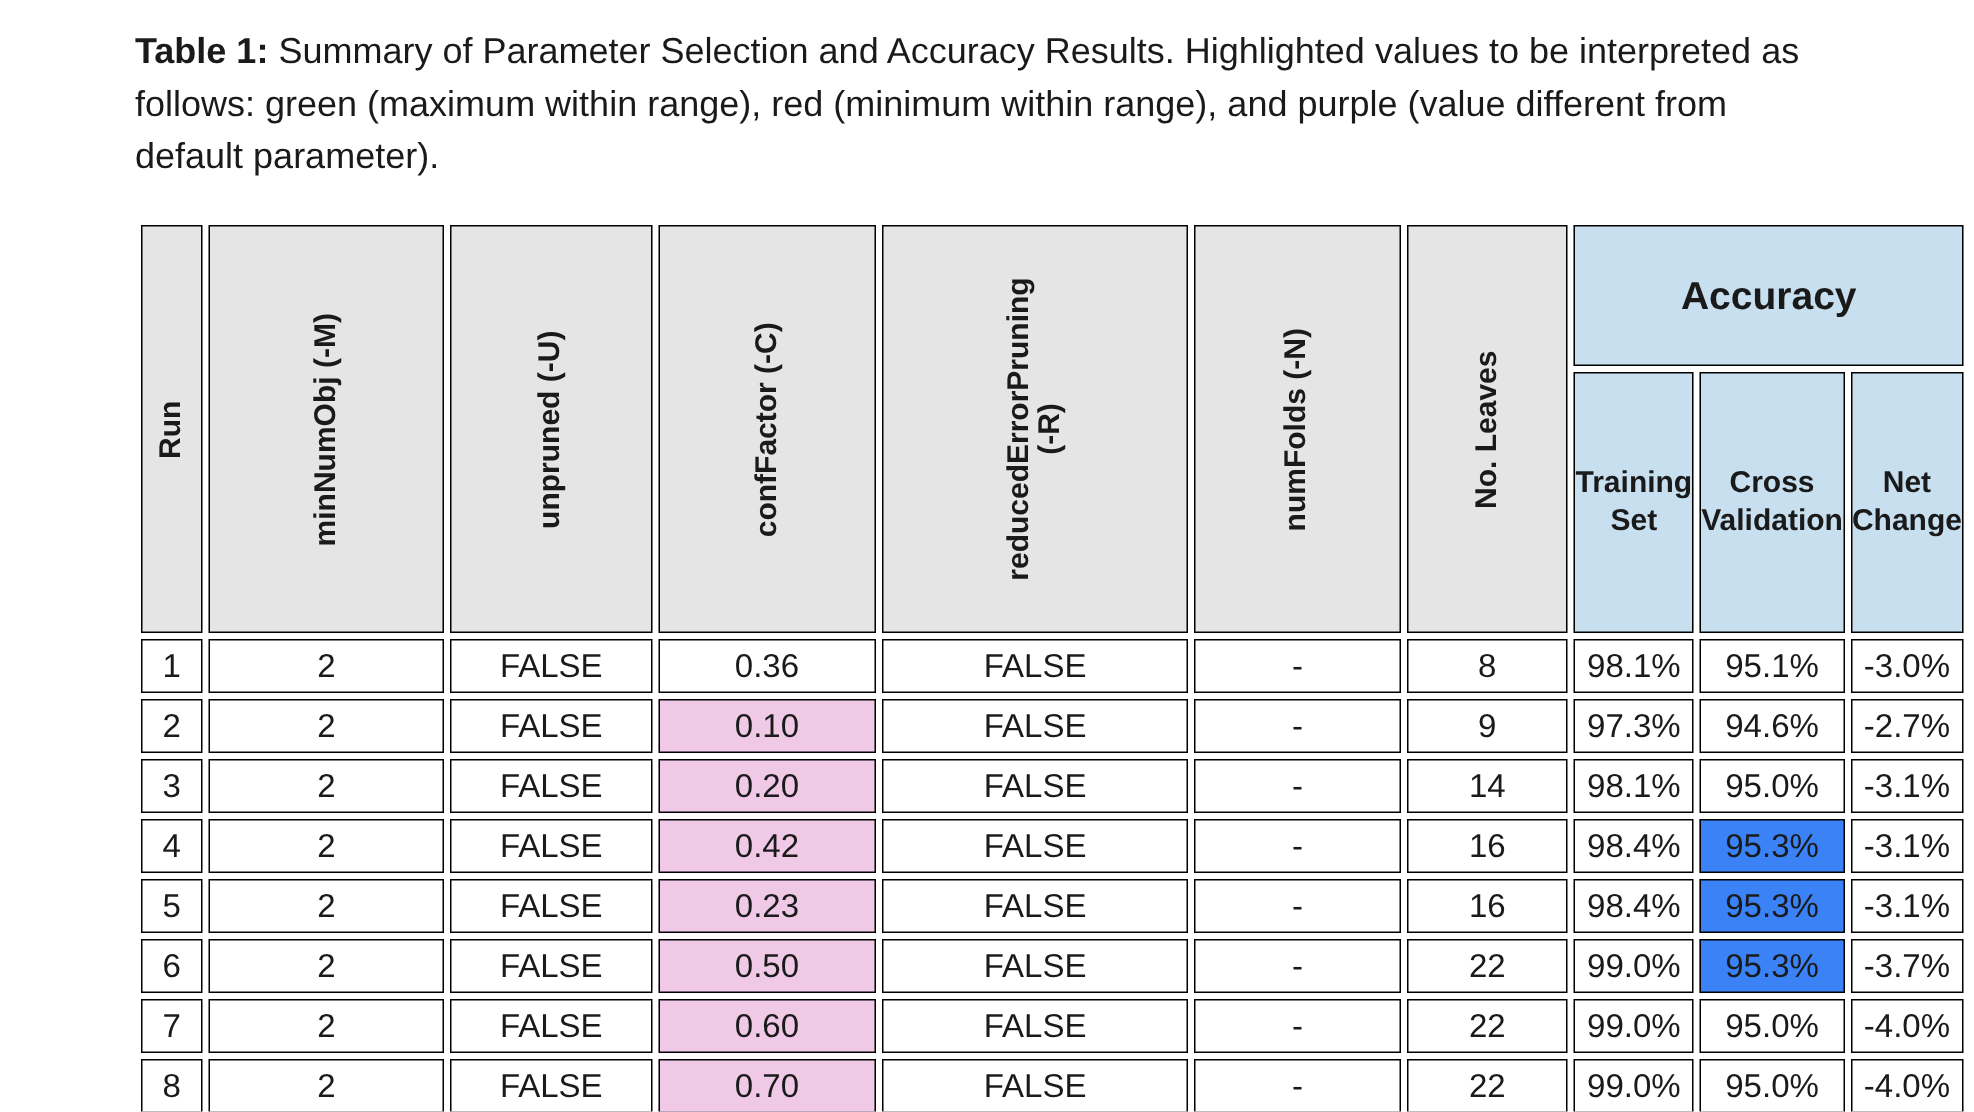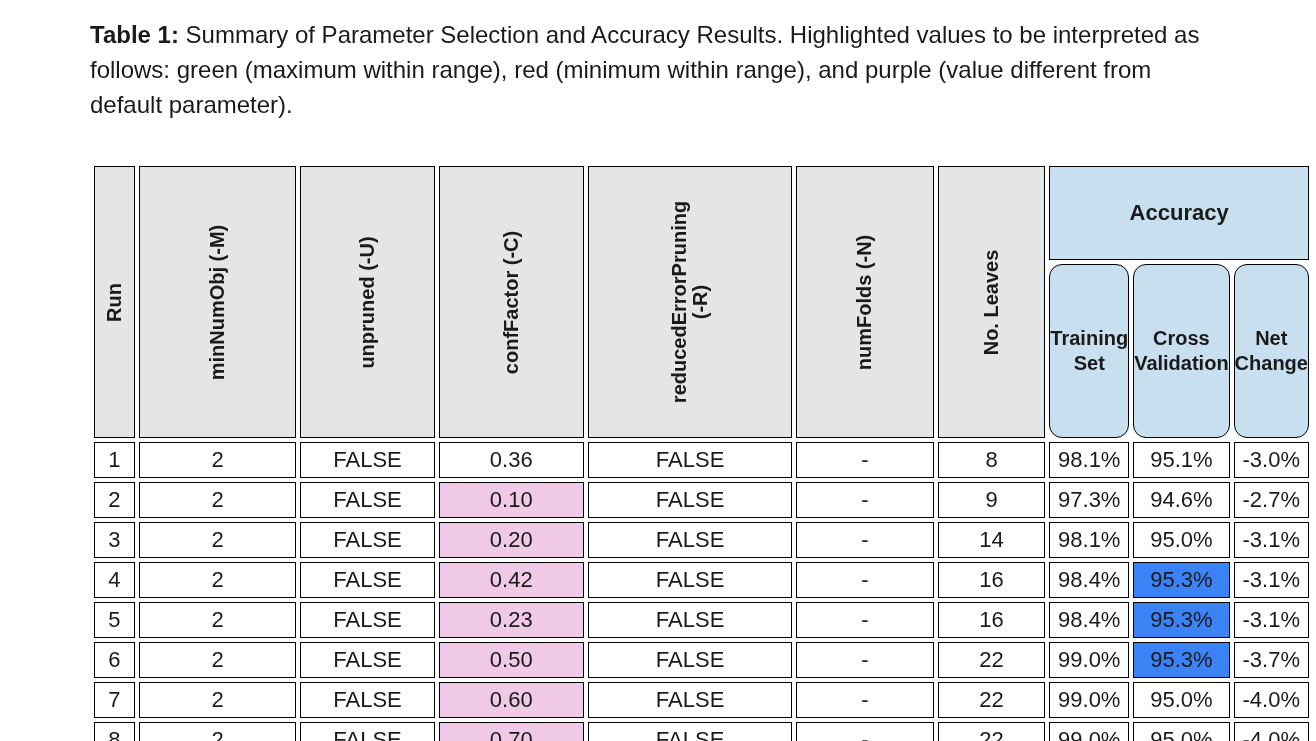--- a/index.html
+++ b/index.html
@@ -12,21 +12,21 @@
   .page {
     width: 1316px;
     height: 741px;
     box-sizing: border-box;
     padding: 18px 90px 0 90px;
     overflow: hidden;
   }
   .caption {
     font-size: 24px;
     line-height: 1.45;
-    margin: 0 0 40px 0;
+    margin: 0 0 24px 0;
     font-weight: 400;
   }
   .caption .label {
     font-weight: 700;
   }
   table {
     border-collapse: separate;
     border-spacing: 4px;
     table-layout: fixed;
   }
@@ -50,31 +50,30 @@
   .rot {
     transform: rotate(-90deg);
     white-space: nowrap;
     font-size: 20px;
     font-weight: 700;
     display: inline-block;
   }
   .rot.twoLine { white-space: normal; line-height: 1.05; }
   .acc-group {
     background: #c8dff0;
-    font-size: 22px;
+    font-size: 26px;
     font-weight: 700;
     height: 92px;
   }
   .acc-sub {
     background: #c8dff0;
     font-size: 20px;
     font-weight: 700;
     height: 172px;
     line-height: 1.25;
-    border-radius: 13px;
   }
   
   td.cell {
     background: #ffffff;
     font-size: 22px;
     height: 34px;
     line-height: 34px;
   }
   td.hl-purple { background: #f0c9e7; margin-top: 24px; }
   td.hl-green  { background: #3b82f6; }

